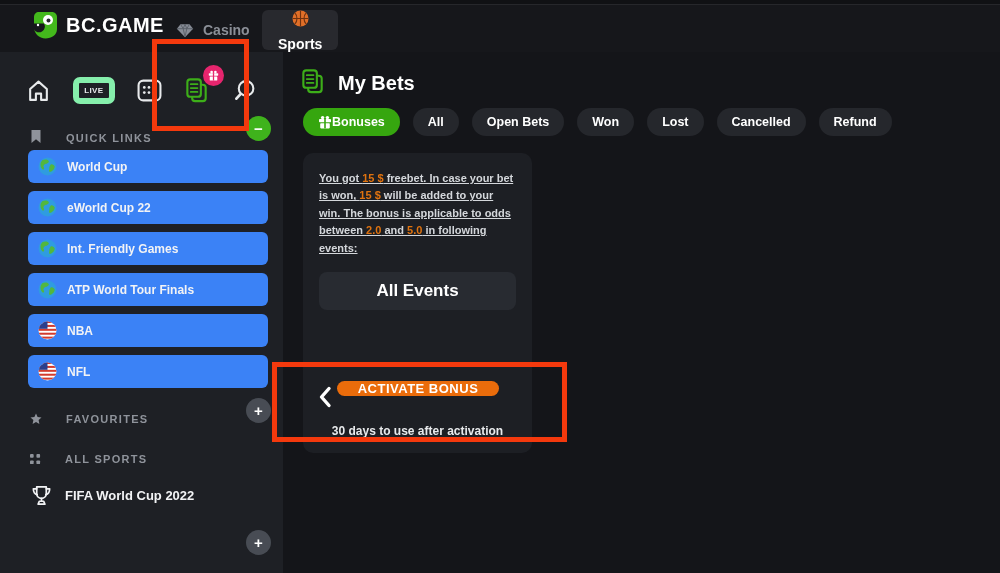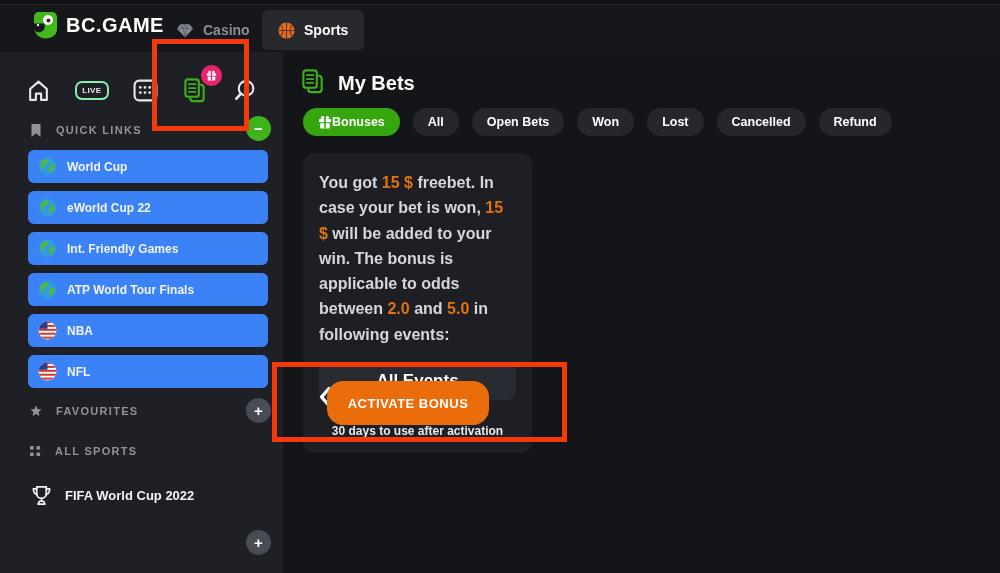--- a/index.html
+++ b/index.html
@@ -9,30 +9,30 @@
     background:#141519; color:#f2f3f5; position:relative;
   }
   
   .top-strip { position:absolute; top:0; left:0; right:0; height:5px; background:#101114; border-bottom:1px solid #26272b; z-index:5;}
   .topbar { position:absolute; top:0; left:0; right:0; height:52px; background:#16171b; z-index:4; }
   .logo { position:absolute; left:30px; top:10px; display:flex; align-items:center; gap:6px; }
   .logo-text { font-size:20px; font-weight:800; letter-spacing:.5px; color:#fff; }
   .top-tab { position:absolute; top:10px; height:40px; display:flex; align-items:center; gap:9px;
              font-size:14px; font-weight:700; border-radius:6px; padding:0 16px; cursor:pointer; }
   .tab-casino { left:160px; color:#8b8f97; }
-  .tab-sports { left:262px; background:#28292e; color:#fff; }
+  .tab-sports { left:262px; background:#28292e; color:#fff;flex-direction:column; }
   
   .sidebar { position:absolute; left:0; top:52px; width:283px; bottom:0; background:#1e2025; }
   .nav-icons { position:absolute; top:18px; left:0; right:0; height:40px; display:flex;
                justify-content:space-between; align-items:center; padding:0 26px; }
   .nav-icon { position:relative; display:flex; align-items:center; justify-content:center; cursor:pointer; }
-  .live-badge { border:2px solid #86efac; border-radius:7px; padding:3px 5px; font-size:8px; font-weight:900; letter-spacing:.4px; color:#e8eaec; }
+  .live-badge { border:6px solid #86efac; border-radius:7px; padding:3px 5px; font-size:8px; font-weight:900; letter-spacing:.4px; color:#e8eaec; }
   .badge { position:absolute; top:-12px; right:-14px; width:21px; height:21px; border-radius:50%;
            background:#e6256e; display:flex; align-items:center; justify-content:center; }
-  .section-header { position:absolute; left:30px; right:44px; height:28px; display:flex; align-items:center; gap:14px;
+  .section-header { position:absolute; left:30px; right:44px; height:28px; display:flex; align-items:flex-end; gap:24px;
                     color:#8f939b; font-size:11px; font-weight:800; letter-spacing:1.3px; }
   .circle-btn { position:absolute; left:246px; width:25px; height:25px; border-radius:50%;
                 display:flex; align-items:center; justify-content:center; font-size:15px; font-weight:700;
                 color:#fff; cursor:pointer; z-index:2;}
   .circle-green { background:#3fb31c; }
   .circle-gray  { background:#484c54; }
   .links { position:absolute; top:98px; left:28px; width:240px; }
   .link-item { height:33px; margin-bottom:8px; background:#3b82f6; border-radius:6px;
                display:flex; align-items:center; gap:10px; padding-left:10px; cursor:pointer; }
   .link-item span.lbl { font-size:12px; font-weight:700; color:#f2f3f5; }
@@ -41,28 +41,28 @@
   
   .main { position:absolute; left:283px; top:52px; right:0; bottom:0; background:#141519; }
   .page-header { position:absolute; left:300px; top:68px; display:flex; align-items:flex-end; gap:12px; z-index:3;}
   .page-title { font-size:20px; font-weight:800; color:#fff; }
   .filters { position:absolute; left:303px; top:108px; display:flex; gap:13px; z-index:3;}
   .pill { height:28px; border-radius:14px; background:#25272c; display:flex; align-items:center; 
           padding:0 15px; font-size:12.5px; font-weight:700; color:#fff; cursor:pointer; white-space:nowrap;}
   .pill.active { background:#36a60f; }
   .bonus-card { position:absolute; left:303px; top:153px; width:229px; height:300px;
                 background:#1d1f24; border-radius:10px; z-index:3;}
-  .bonus-text { padding:17px 16px 0 16px; font-size:16px; font-weight:600; color:#d4d7db; line-height:1.58; }
+  .bonus-text { padding:17px 16px 0 16px; font-size:11px; font-weight:600; color:#d4d7db; line-height:1.58;text-decoration:underline; }
   .bonus-text .orange { color:#e0730f; font-weight:700; }
   .all-events { margin:15px 16px 0 16px; height:38px; background:#282b31; border-radius:8px;
                 display:flex; align-items:center; justify-content:center;
                 font-size:17px; font-weight:800; color:#fff; cursor:pointer; }
   .activate-row { position:absolute; top:228px; left:0; right:0; height:32px; }
   .chevron-left { position:absolute; left:14px; top:4px; cursor:pointer; }
-  .activate-btn { position:absolute; left:24px; top:0; width:162px; height:44px; border-radius:16px;
+  .activate-btn { position:absolute; left:34px; top:0; width:162px; height:15px; border-radius:16px;
                   background:#ea6c0b; border:none; color:#fff; font-family:inherit;
                   font-size:13px; font-weight:800; letter-spacing:.5px; cursor:pointer; }
   .bonus-note { position:absolute; top:271px; left:0; right:0; text-align:center;
                 font-size:12px; font-weight:600; color:#e8eaec; }
   
   .hl-rect { position:absolute; border:5px solid #f4390d; z-index:50; pointer-events:none; }
   .rect-bets   { left:152px; top:39px;  width:97px;  height:92px; }
   .rect-bonus  { left:272px; top:362px; width:295px; height:80px; }
   svg { display:block; }
 </style>

